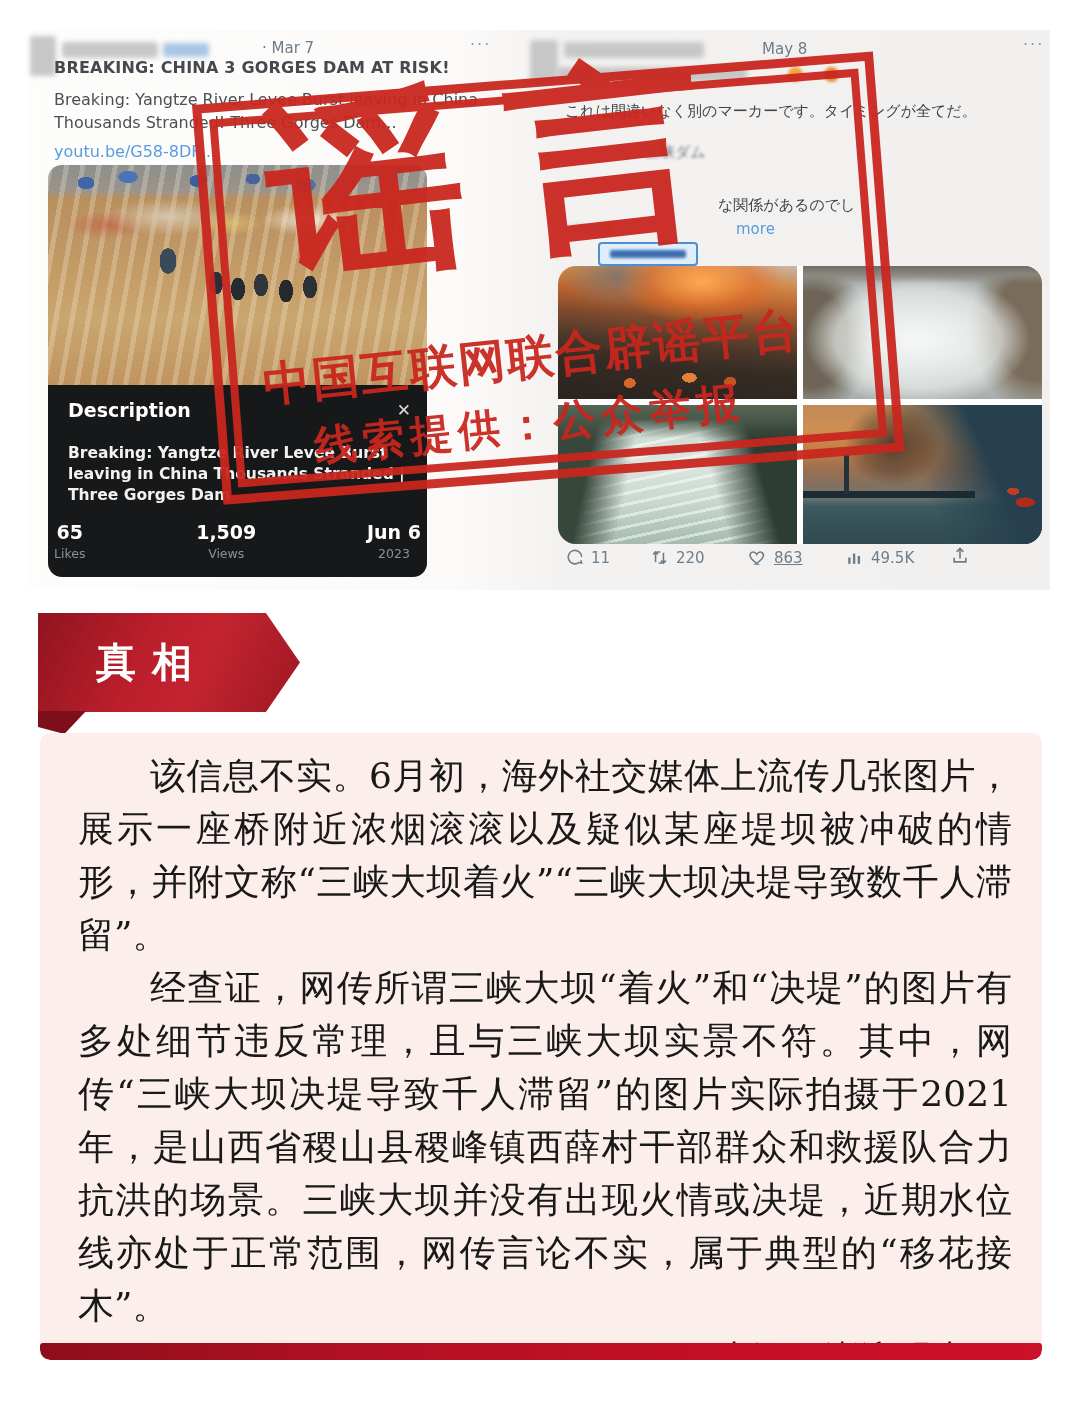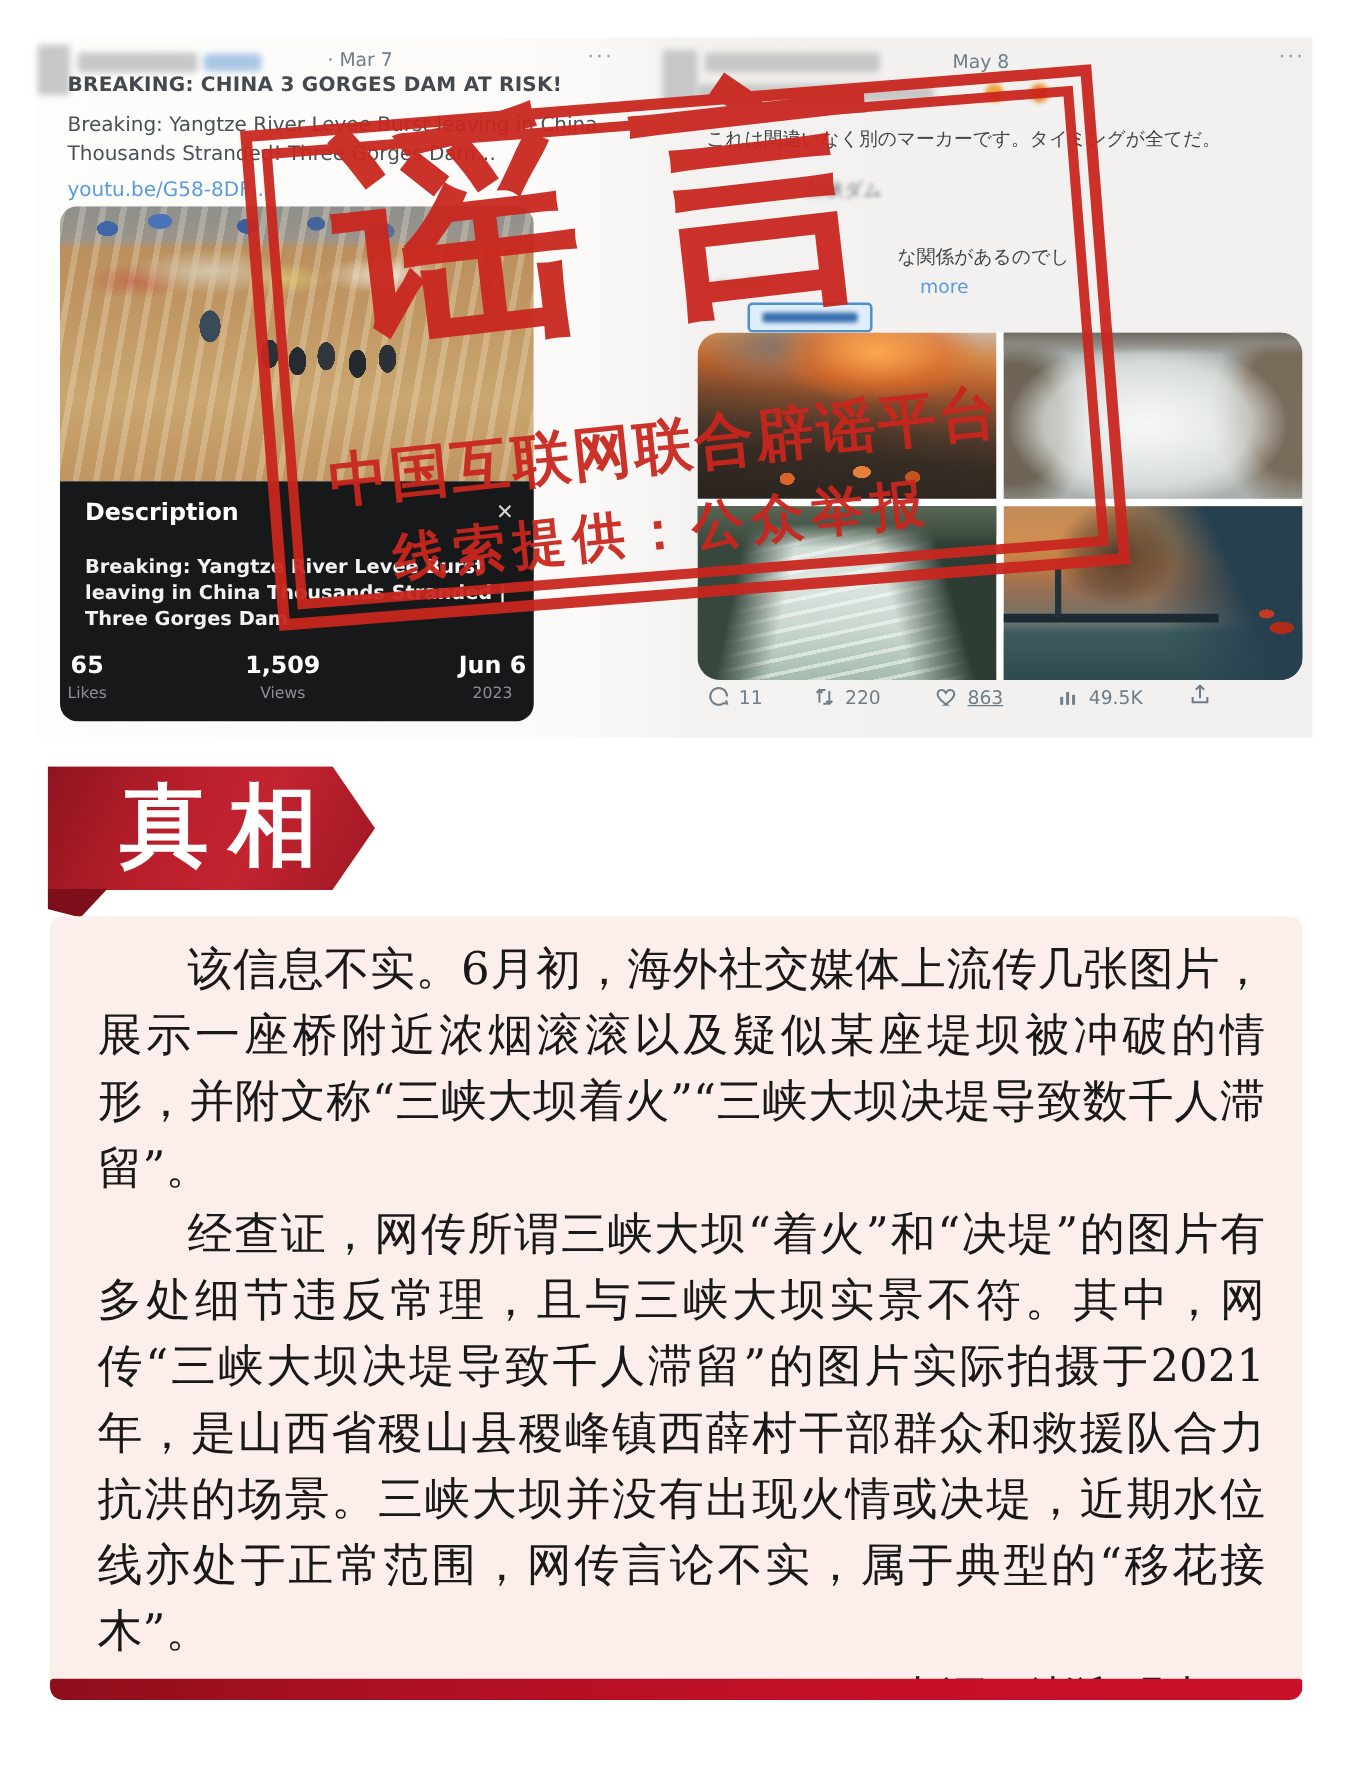--- a/index.html
+++ b/index.html
@@ -100,22 +100,22 @@
   .stamp-t{position:absolute;left:0;right:58px;top:-18px;text-align:center;color:#c9261e;
            font-size:195px;line-height:1;font-weight:900;letter-spacing:48px;transform:rotate(-2deg);}
   .stamp-o{position:absolute;left:0;right:46px;top:238px;text-align:center;color:#c9261e;
            font-size:47px;font-weight:900;letter-spacing:2px;transform:rotate(-1.5deg);}
   .stamp-c{position:absolute;left:0;right:60px;top:308px;text-align:center;color:#c9261e;
            font-size:42px;font-weight:900;letter-spacing:6px;transform:rotate(-1.5deg);}
   
   .banner{position:absolute;left:38px;top:613px;width:262px;height:99px;
           background:linear-gradient(115deg,#8f1420,#bb1f2b 40%,#c22430 62%,#9e1724);
           clip-path:polygon(0 0,87% 0,100% 50%,87% 100%,0 100%);}
-  .banner-label{color:#fff;font-family:Liberation Serif, serif;font-weight:700;
-          font-size:71px;letter-spacing:16px;line-height:99px;padding-left:58px;}
+  .banner-label{color:#fff;font-family:Liberation Sans, sans-serif;font-weight:700;
+          font-size:40px;letter-spacing:16px;line-height:99px;padding-left:58px;}
   .fold{position:absolute;left:38px;top:711px;width:48px;height:23px;background:#7c0f1a;
         clip-path:polygon(0 0,100% 0,55% 100%,0 70%);}
   
   .truth-box{position:absolute;left:40px;top:733px;width:1002px;height:627px;background:#fcefeb;
              border-radius:10px;overflow:hidden;}
   .truth-text{position:absolute;left:38px;right:30px;top:16px;
               font-family:"DejaVu Serif","Liberation Serif",serif;
               font-size:36px;line-height:53px;color:#191919;text-align:justify;}
   .truth-text p{margin:0;text-indent:2em;}
   .source{text-align:right;padding-right:8px;margin-top:4px;text-indent:0 !important;}

